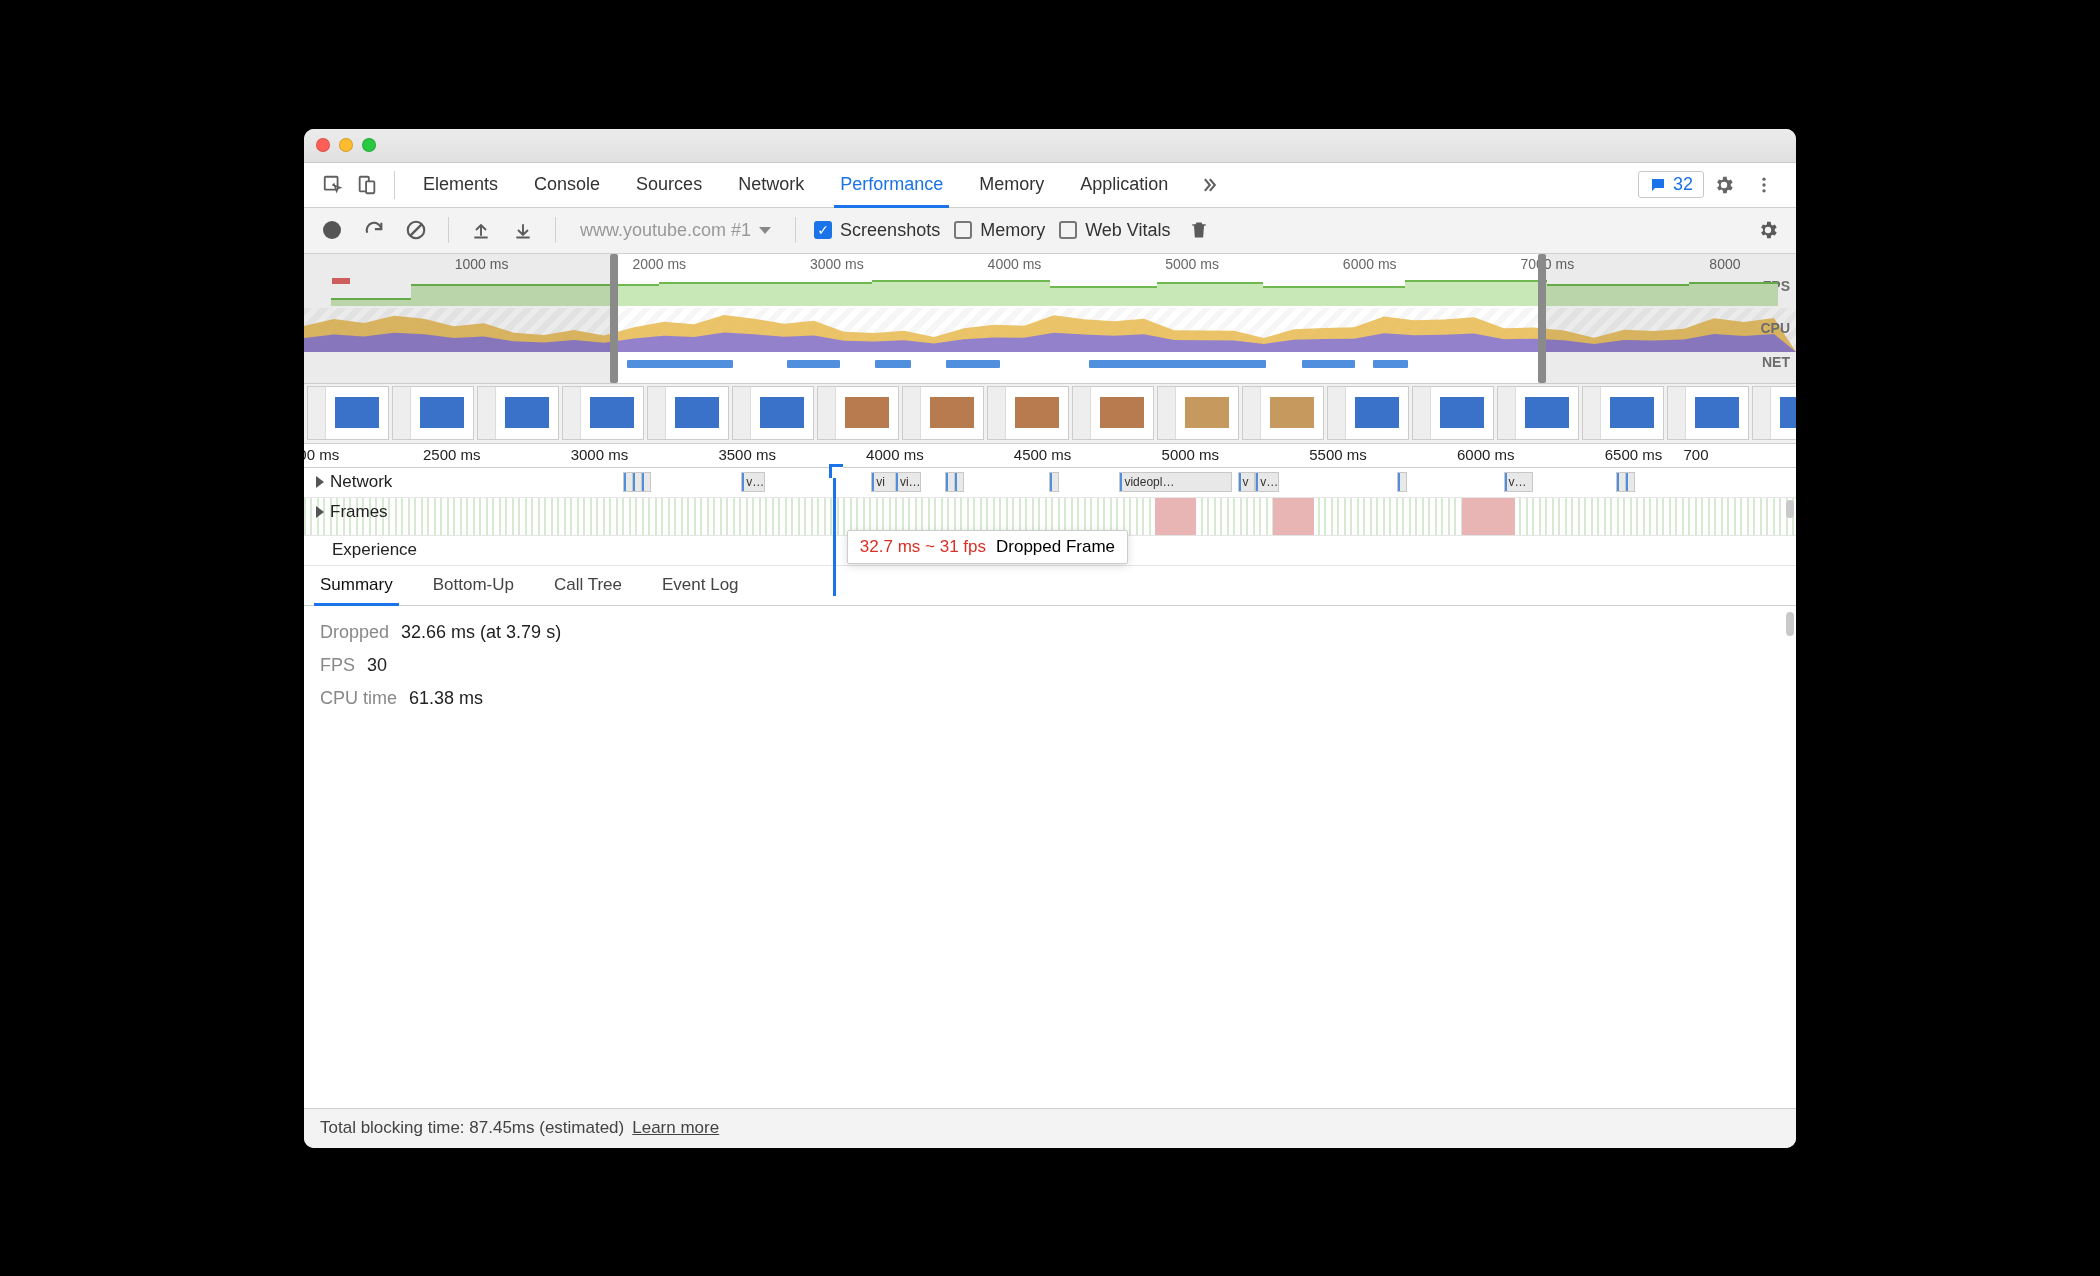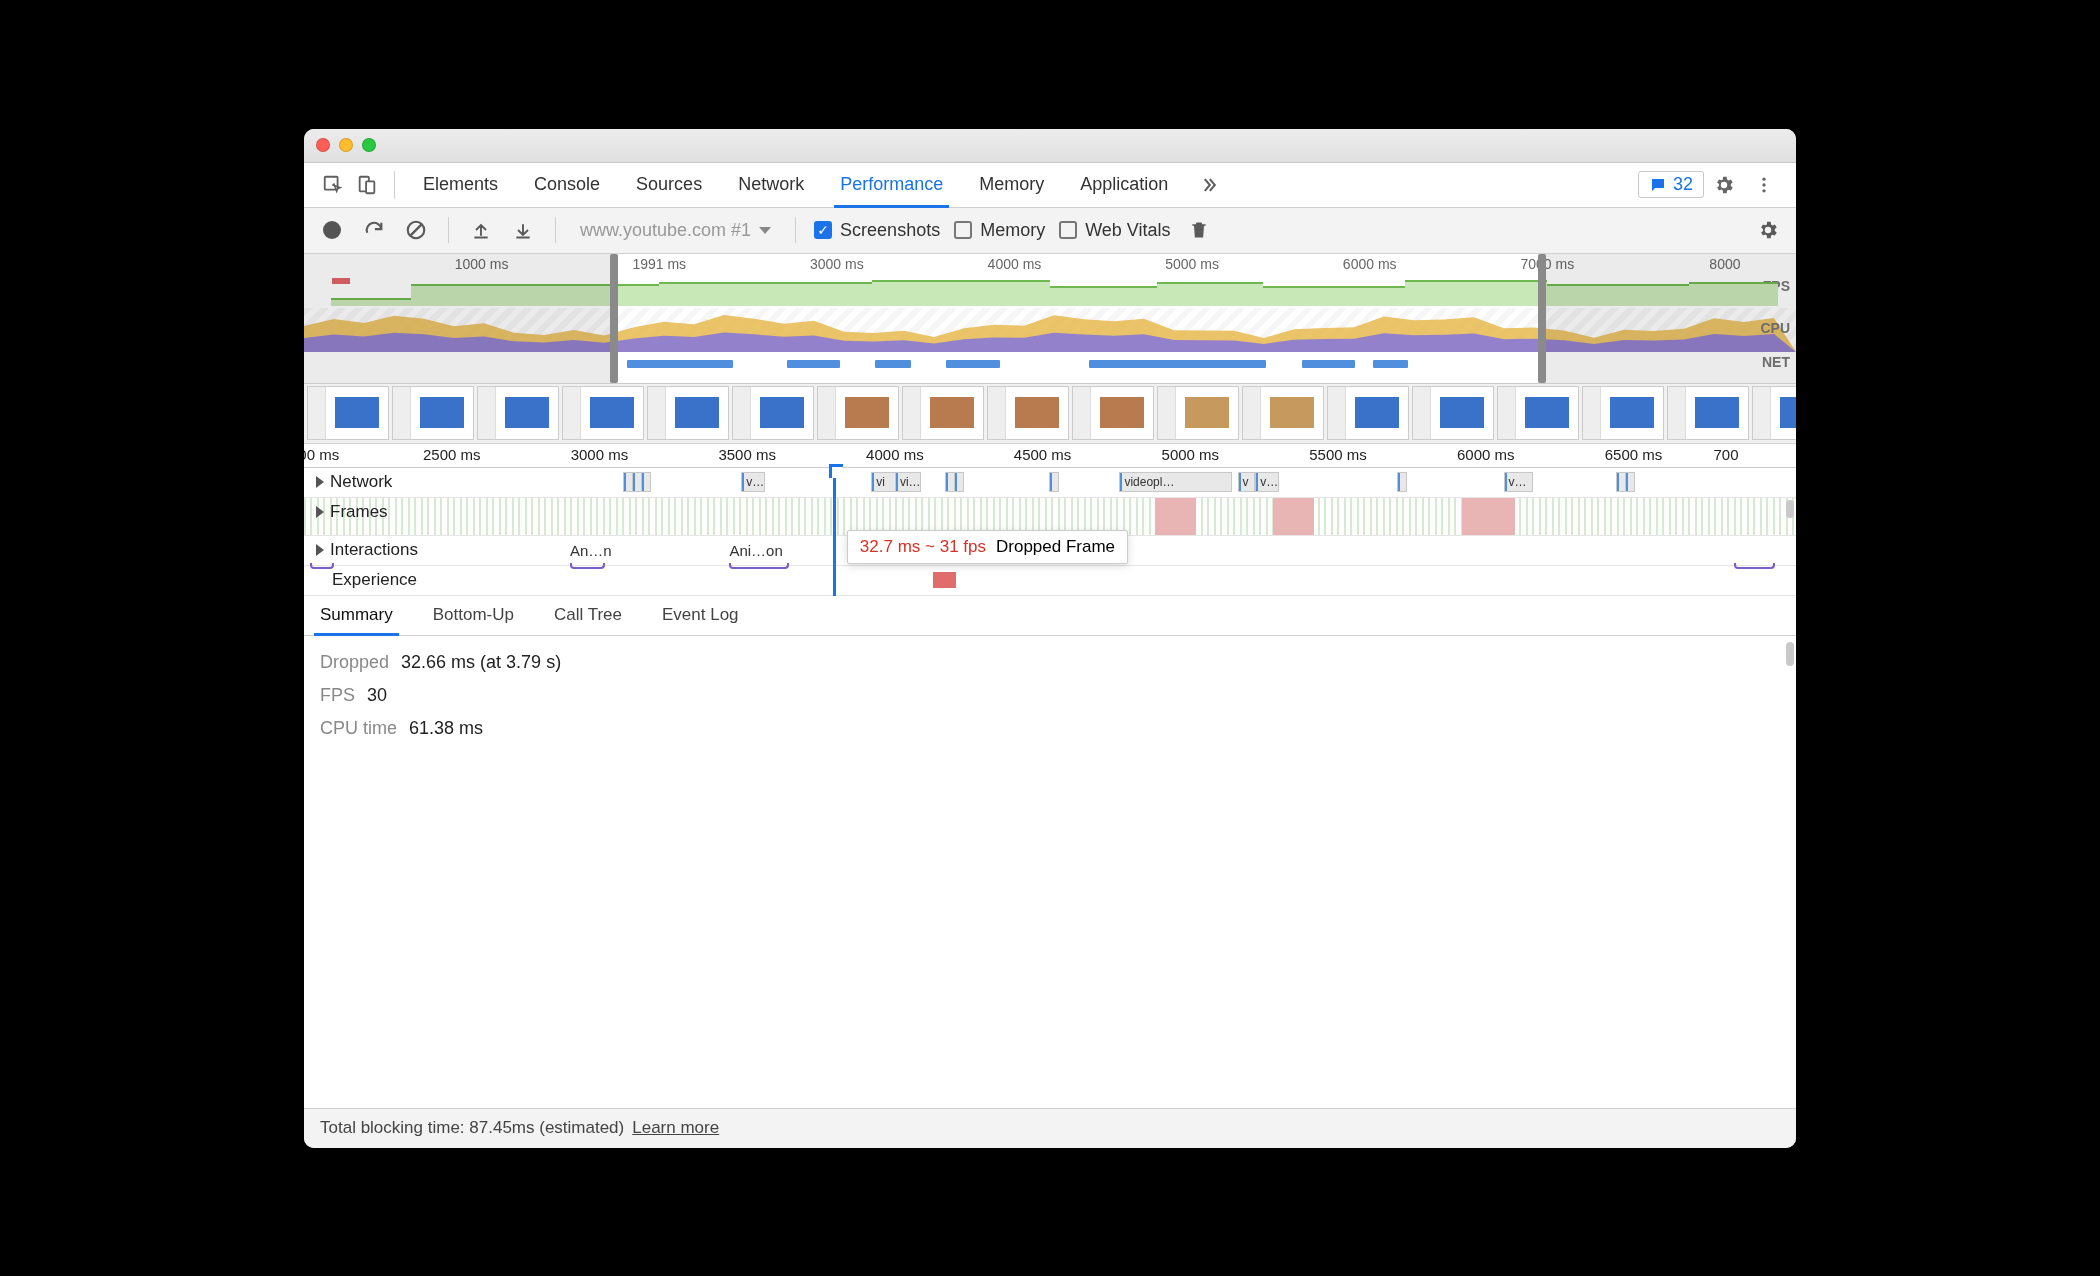--- a/index.html
+++ b/index.html
@@ -196,21 +196,21 @@
     <div class="tico">
       <svg width="22" height="22" viewBox="0 0 24 24" fill="#5a5a5a">
             <path d="M19.4 13a7.5 7.5 0 000-2l2.1-1.6-2-3.4-2.5 1a7.5 7.5 0 00-1.7-1L15 3h-4l-.3 2.9a7.5 7.5 0 00-1.7 1l-2.5-1-2 3.4L6.6 11a7.5 7.5 0 000 2l-2.1 1.6 2 3.4 2.5-1a7.5 7.5 0 001.7 1L11 21h4l.3-2.9a7.5 7.5 0 001.7-1l2.5 1 2-3.4L19.4 13zM12 15.5A3.5 3.5 0 1112 8.5a3.5 3.5 0 010 7z"></path>
           </svg>
     </div>
   </div>
 
   <div class="overview" id="overview">
     <div class="ovticks" id="ovticks">
           <span style="left: 177.619px;">1000 ms</span>
-          <span style="left: 355.238px;">1991 ms</span>
+          <span style="left: 355.238px;">2000 ms</span>
           <span style="left: 532.857px;">3000 ms</span>
           <span style="left: 710.476px;">4000 ms</span>
           <span style="left: 888.095px;">5000 ms</span>
           <span style="left: 1065.71px;">6000 ms</span>
           <span style="left: 1243.33px;">7000 ms</span>
           <span style="left: 1420.95px;">8000</span>
         </div>
     <div class="fpsrow" id="fpsrow">
           <span class="ovlbl" style="top:2px">FPS</span>
           <div class="bar" style="left: 26.6429px; width: 79.9286px; height: 8px;"></div>
@@ -363,21 +363,21 @@
         <span style="left: 14.7723px;">00 ms</span>
         <span style="left: 147.723px;">2500 ms</span>
         <span style="left: 295.446px;">3000 ms</span>
         <span style="left: 443.168px;">3500 ms</span>
         <span style="left: 590.891px;">4000 ms</span>
         <span style="left: 738.614px;">4500 ms</span>
         <span style="left: 886.337px;">5000 ms</span>
         <span style="left: 1034.06px;">5500 ms</span>
         <span style="left: 1181.78px;">6000 ms</span>
         <span style="left: 1329.5px;">6500 ms</span>
-        <span style="left: 1422px;">700</span>
+        <span style="left: 1392px;">700</span>
       </div>
 
   <div class="tracks" style="position:relative">
     <div class="playhead" id="playhead" style="left: 528.848px; height: 128px;"></div>
 
     <div class="trow">
       <div class="lbl">
             <span class="car"></span>
             <span>Network</span>
           </div>
@@ -635,34 +635,20 @@
             <div class="framesbg" style="left: 1468.96px; width: 2px;"></div>
             <div class="framesbg" style="left: 1475.46px; width: 2px;"></div>
             <div class="framesbg" style="left: 1481.95px; width: 2px;"></div>
             <div class="framesbg" style="left: 1488.45px; width: 2px;"></div>
             <div class="framesred" style="left: 850.883px; width: 41.3624px;"></div>
             <div class="framesred" style="left: 969.061px; width: 41.3624px;"></div>
             <div class="framesred" style="left: 1158.15px; width: 53.1802px;"></div>
           </div>
     </div>
     <div class="trow">
-      <div class="lbl">
-            <span class="car"></span>
-            <span>Interactions</span>
-          </div>
-      <div class="lane" id="intlane">
-            <div class="purple" style="left: 265.901px; width: 35.4535px;"></div>
-            <div class="intxt" style="left: 265.901px;">An…n</div>
-            <div class="purple" style="left: 425.442px; width: 59.0891px;"></div>
-            <div class="intxt" style="left: 425.442px;">Ani…on</div>
-            <div class="purple" style="left: 5.90891px; width: 23.6356px;"></div>
-            <div class="purple" style="left: 1429.96px; width: 41.3624px;"></div>
-          </div>
-    </div>
-    <div class="trow">
       <div class="lbl" style="left:28px">
             <span>Experience</span>
           </div>
       <div class="lane" id="explane">
             <div class="expbar" style="left: 629.299px; width: 5px;"></div>
             <div class="expbar" style="left: 632.253px; width: 5px;"></div>
             <div class="expbar" style="left: 635.208px; width: 5px;"></div>
             <div class="expbar" style="left: 638.162px; width: 5px;"></div>
             <div class="expbar" style="left: 641.117px; width: 5px;"></div>
             <div class="expbar" style="left: 644.071px; width: 5px;"></div>

